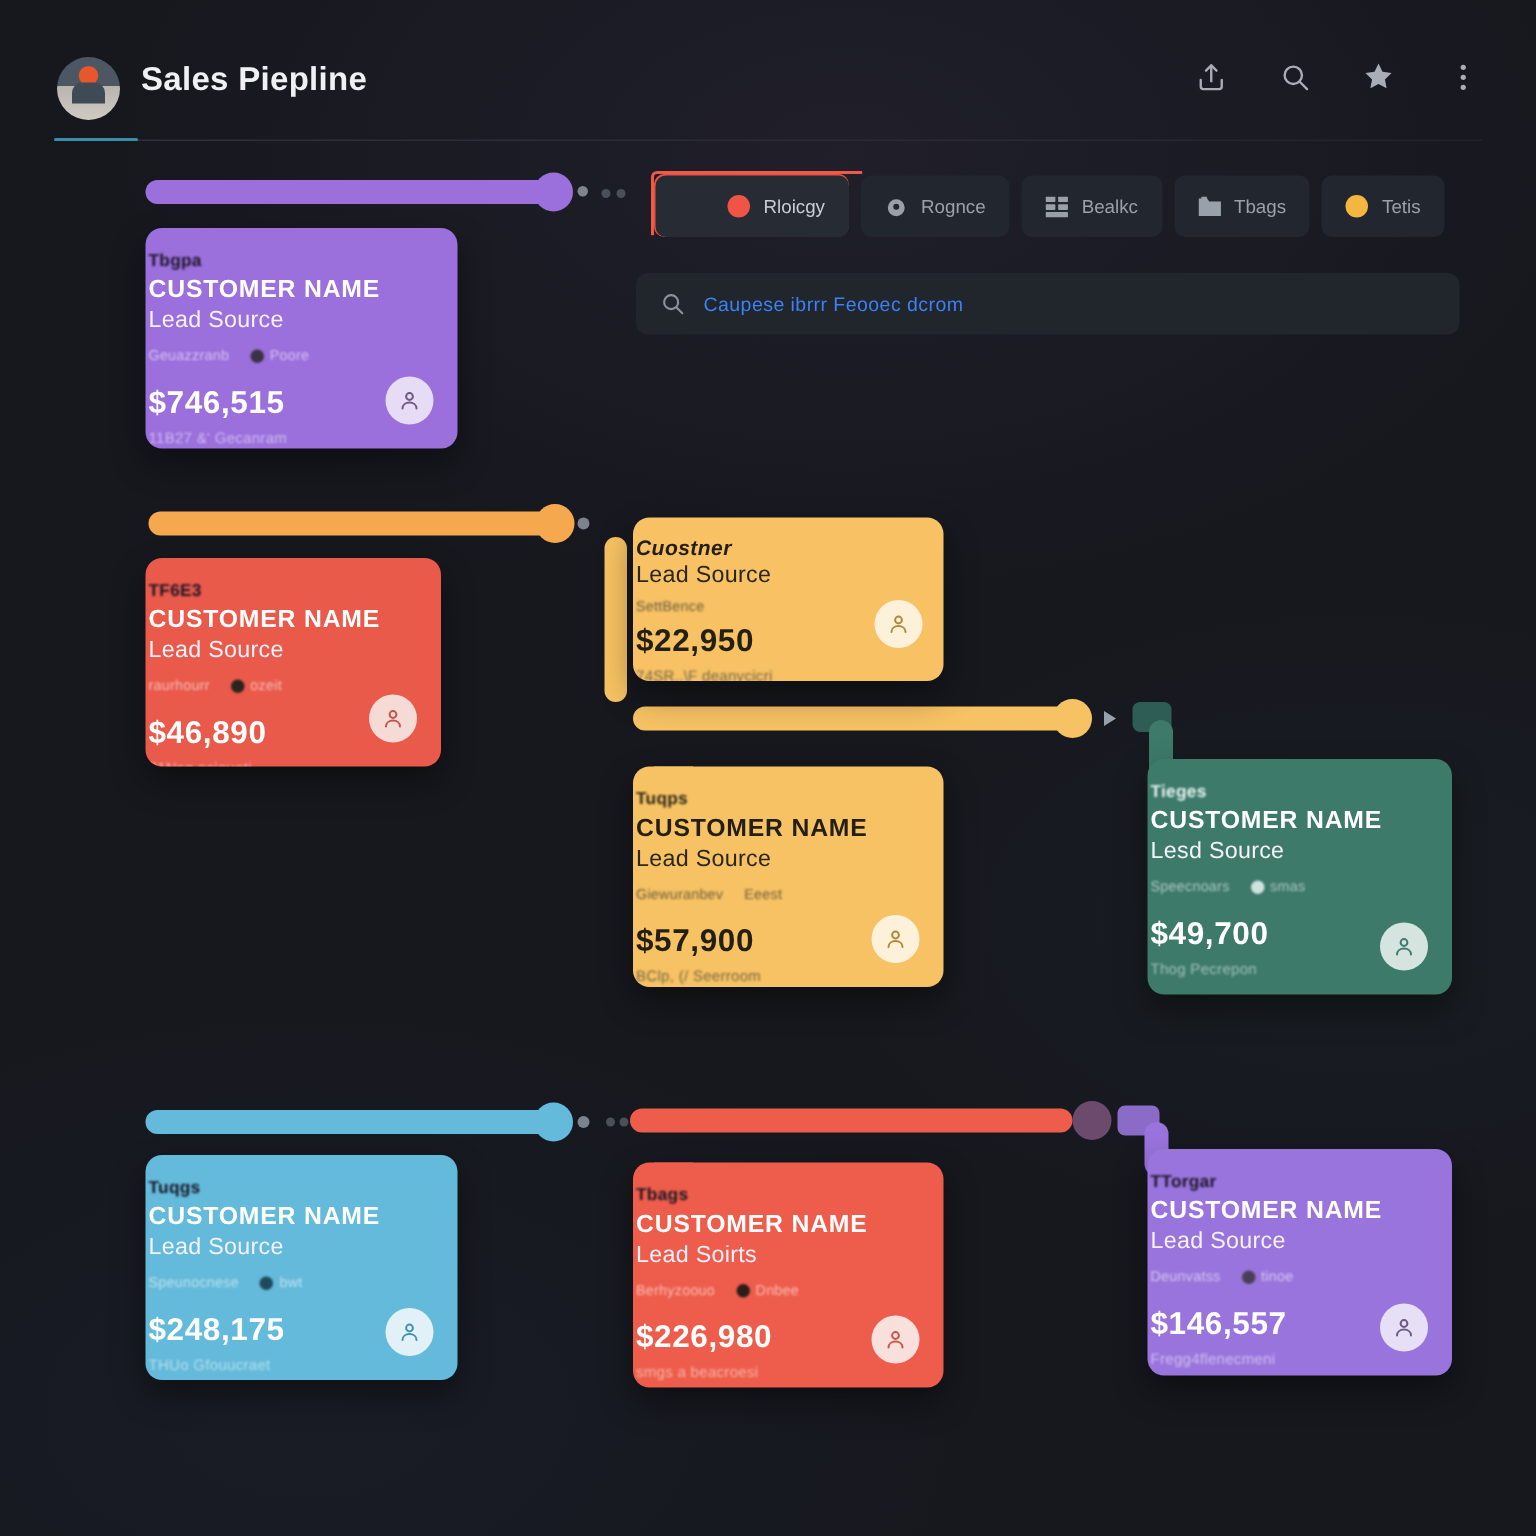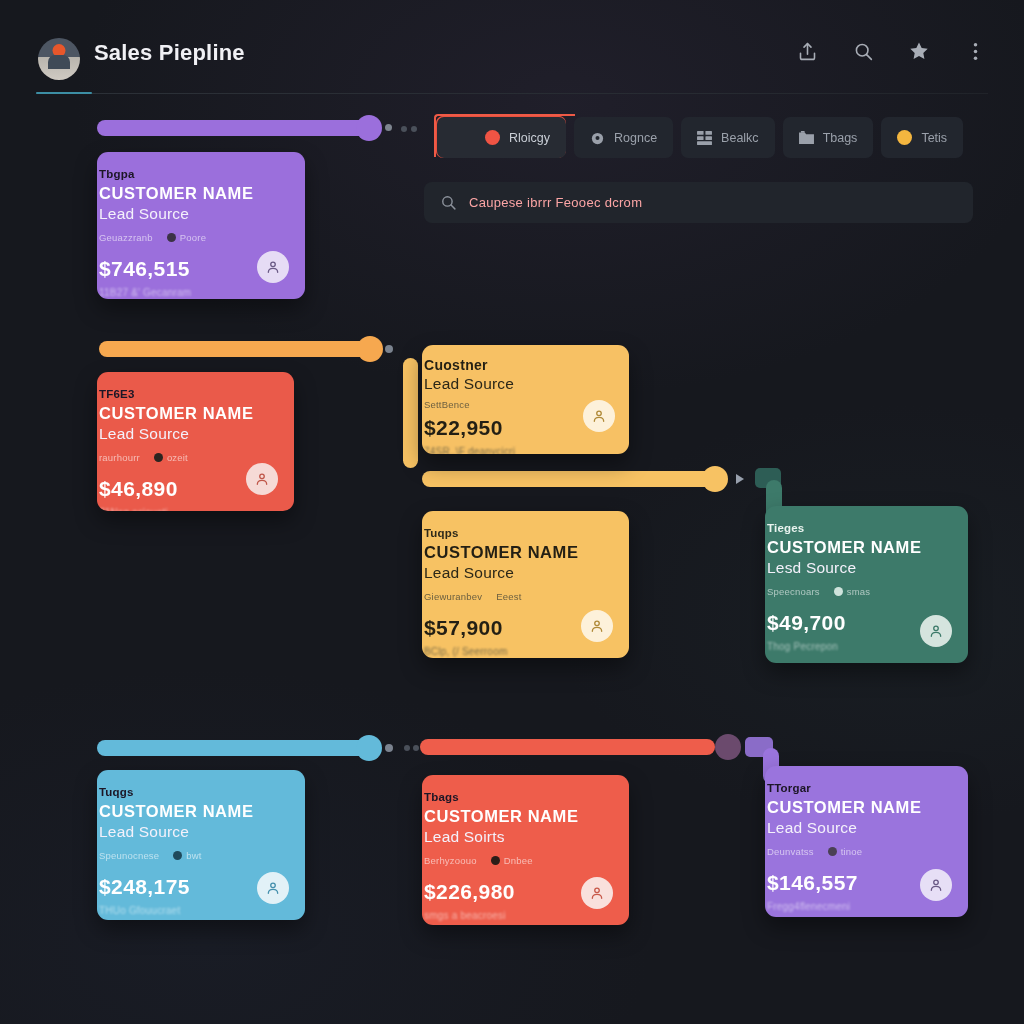--- a/index.html
+++ b/index.html
@@ -151,21 +151,21 @@
     background: #21252c;
     display: flex;
     align-items: center;
     padding: 0 16px;
     box-sizing: border-box;
     cursor: text;
   }
   .searchbar .sicon { color: #8c929c; margin-right: 12px; display:flex; }
   .searchbar .sph {
     font-size: 13px;
-    color: #fca5a5;
+    color: #3b82f6;
     filter: blur(0.5px);
     letter-spacing: 0.3px;
   }
 
   
   .bar {
     position: absolute;
     height: 16px;
     border-radius: 9px;
   }
@@ -445,21 +445,21 @@
     <div class="c-footer">71Nsg ocioueti</div>
     <div class="c-avatar" style="background:#f6dad6;">
       <svg width="16" height="16" viewBox="0 0 24 24" fill="none" stroke="#c0574a" stroke-width="2" stroke-linecap="round">
         <circle cx="12" cy="8" r="3.4"></circle>
           <path d="M5 20c0-3.6 3.1-6 7-6s7 2.4 7 6"></path>
       </svg>
     </div>
   </div>
 
   <div class="card dark-text" style="left:422px; top:345px; width:207px; height:109px; background:#f7c164; padding-top:12px;">
-    <div class="c-name" style="font-size:14px; letter-spacing:0.3px;">Cuostner</div>
+    <div class="c-name" style="font-size:14px; letter-spacing:0.3px;font-style:italic;">Cuostner</div>
     <div class="c-source">Lead Source</div>
     <div class="c-meta" style="margin-top:6px;">
       <span>SettBence</span>
     </div>
     <div class="c-amount" style="margin-top:6px;">$22,950</div>
     <div class="c-footer">74SR..\F deanycicri</div>
     <div class="c-avatar" style="background:#fdf1da; right:14px; bottom:22px;">
       <svg width="16" height="16" viewBox="0 0 24 24" fill="none" stroke="#b08a38" stroke-width="2" stroke-linecap="round">
         <circle cx="12" cy="8" r="3.4"></circle>
           <path d="M5 20c0-3.6 3.1-6 7-6s7 2.4 7 6"></path>

